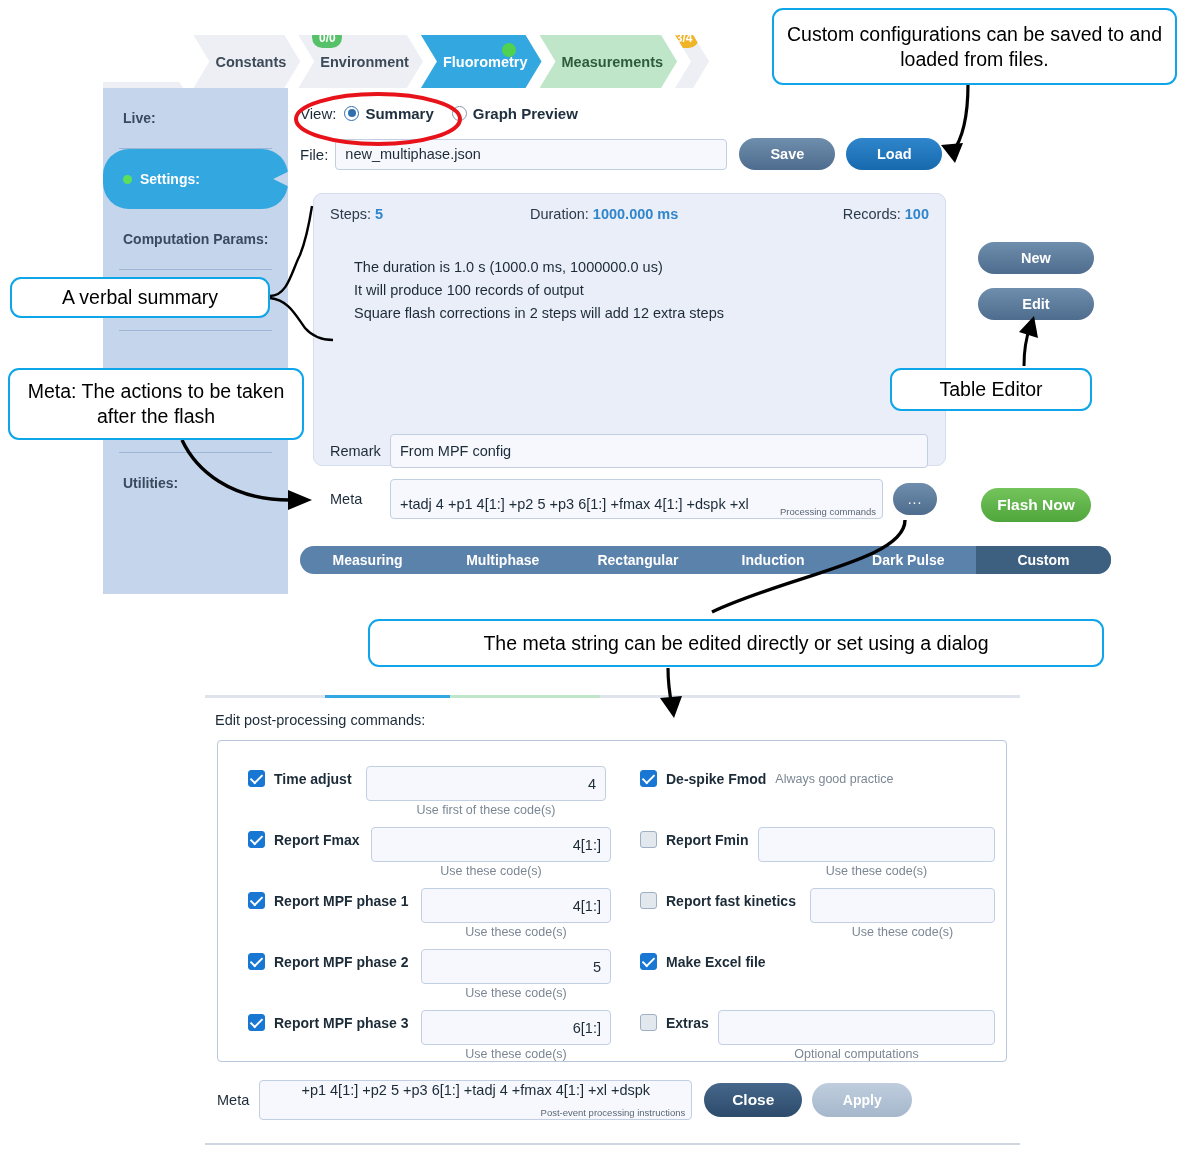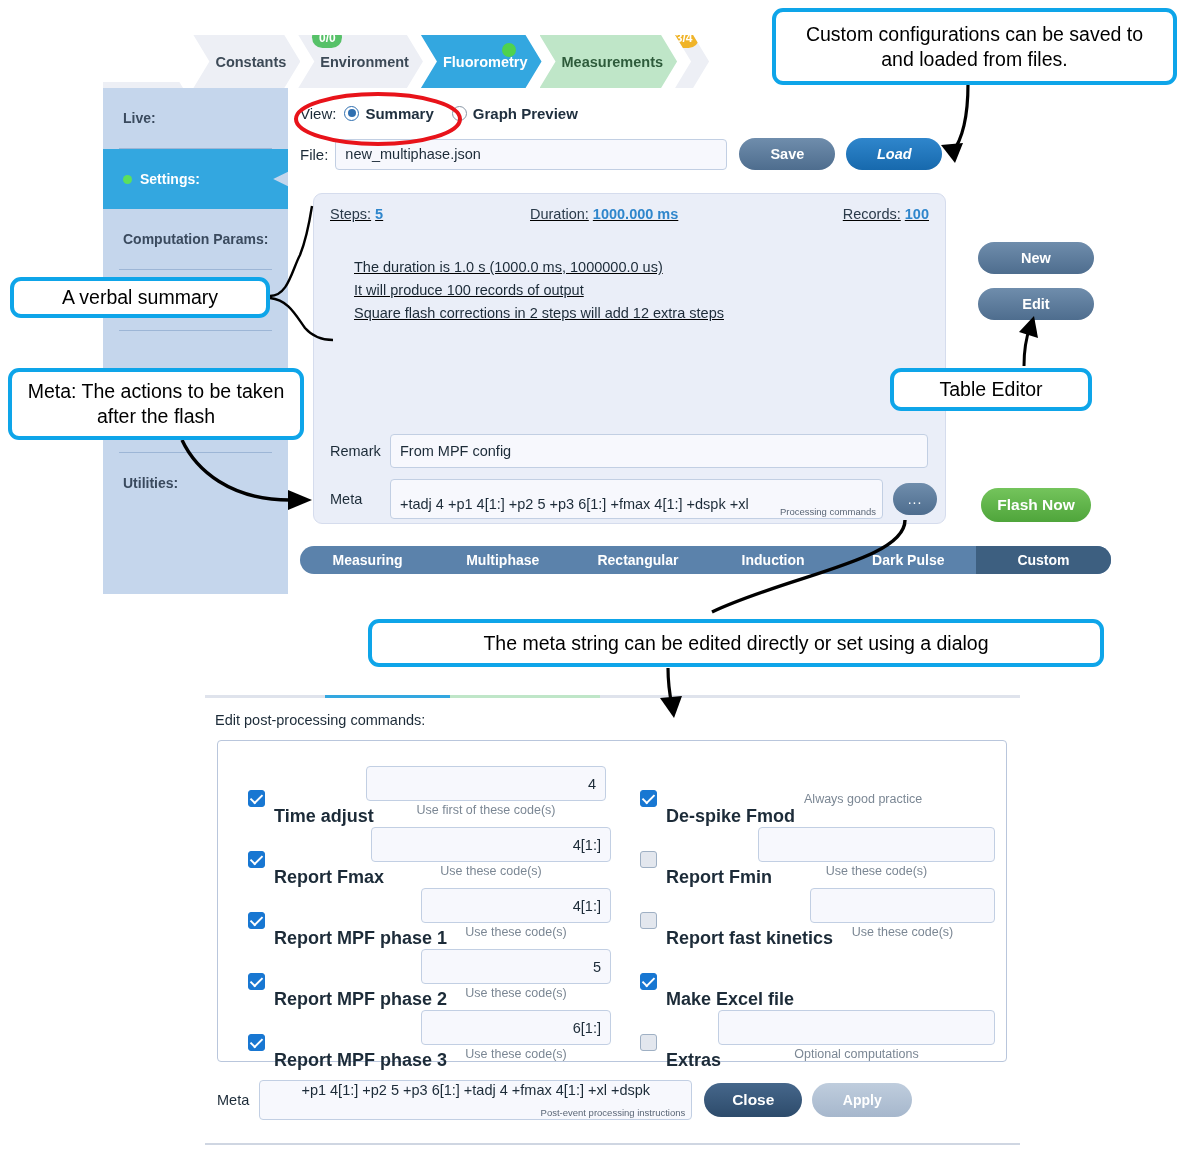--- a/index.html
+++ b/index.html
@@ -73,20 +73,21 @@
   }
   .sb-item {
     position: relative;
     height: 60px;
     display: flex;
     align-items: center;
     padding-left: 20px;
     font-size: 14px;
     font-weight: bold;
     color: #3a4a5e;
+    border-radius: 26px;
   }
   .sb-item.sel {
     background: #33a7e0;
     color: #ffffff;
     clip-path: polygon(0 0, 100% 0, 100% 38%, 92% 50%, 100% 62%, 100% 100%, 0 100%);
   }
   .sb-dot {
     width: 9px; height: 9px;
     border-radius: 50%;
     background: #5ce05c;
@@ -149,26 +150,25 @@
   }
   .btn-steel { background: linear-gradient(180deg,#6f8dac,#4e6d8e); width: 96px; }
   .btn-blue  { background: linear-gradient(180deg,#2f86cc,#1769ad); width: 96px; }
   .btn-green { background: linear-gradient(180deg,#74c45c,#4fa53b); width: 110px; height: 34px; border-radius: 17px; font-size: 15.5px;}
   .btn-sm    { background: linear-gradient(180deg,#6f8dac,#4e6d8e); width: 116px; height: 32px; }
 
   
   #summary-card {
     position: absolute;
     left: 313px; top: 193px;
-    width: 633px; height: 331px;
+    width: 633px; height: 273px;
     background: #eaeef8;
     border: 1px solid #d5dced;
     border-radius: 9px;
     padding: 12px 16px;
-    text-decoration: underline;
   }
   .sumhdr { display: flex; font-size: 14.5px; color: #2a3a4a; }
   .sumhdr .k { font-weight: normal; }
   .sumhdr .v { color: #2f86cc; font-weight: bold; margin-left: 4px; }
   .sum-lines {
     margin-top: 34px;
     margin-left: 24px;
     font-size: 14.5px;
     color: #1c2b38;
     line-height: 23px;
@@ -252,22 +252,22 @@
   .cb.on { background: #1877d2; border-color: #1877d2; }
   .cb.on::after {
     content: "";
     width: 5px; height: 10px;
     border: solid #ffffff;
     border-width: 0 2.4px 2.4px 0;
     transform: rotate(45deg) translate(-1px,-1px);
   }
   .opt { position: absolute; display: flex; align-items: center; }
   .opt .olbl {
-    font-size: 18px; font-weight: bold; color: #1c2b38;
-    margin-left: 9px; white-space: nowrap; margin-top: 36px;
+    font-size: 14px; font-weight: bold; color: #1c2b38;
+    margin-left: 9px; white-space: nowrap;
   }
   .opt .ohint { font-size: 12.5px; color: #7b8794; margin-left: 9px; white-space: nowrap; }
   .vinp {
     background: #f7f8fd; border: 1px solid #c2cfe3; border-radius: 4px;
     height: 35px; display: flex; align-items: center; justify-content: flex-end;
     padding: 0 9px; font-size: 14.5px; color: #1c2b38;
   }
   .undercap {
     position: absolute;
     font-size: 12.5px; color: #7b8794;
@@ -286,21 +286,21 @@
     justify-content: center;
     align-items: flex-start; padding-top: 1px;
   }
   .btn-close { background: linear-gradient(180deg,#46678b,#2d4b6b); width: 98px; height: 34px; border-radius: 17px; margin-left: 12px; font-size:15.5px;}
   .btn-apply { background: linear-gradient(180deg,#bfcddd,#a6b7cc); width: 100px; height: 34px; border-radius: 17px; margin-left: 10px; color:#ffffff; font-size:14px;text-align:right;}
 
   
   .callout {
     position: absolute;
     background: #ffffff;
-    border: 4px solid #0ea5e9;
+    border: 2px solid #0ea5e9;
     border-radius: 11px;
     font-size: 19.5px;
     color: #000000;
     display: flex; align-items: center; justify-content: center;
     text-align: center;
     line-height: 25px;
     padding: 6px 12px;
     z-index: 40;
   }
   svg.anno { position: absolute; left: 0; top: 0; width: 1185px; height: 1158px; pointer-events: none; z-index: 35; }
@@ -369,21 +369,21 @@
       <span class="radio on"></span>
       <span class="rtext">Summary</span>
       <span class="radio"></span>
       <span class="rtext">Graph Preview</span>
     </div>
 
     <div class="filerow">
       <span class="flabel">File:</span>
       <div class="inp" id="file-input">new_multiphase.json</div>
       <div class="btn btn-steel" style="margin-left:12px;">Save</div>
-      <div class="btn btn-blue" style="margin-left:11px;font-style:italic;">Load</div>
+      <div class="btn btn-blue" style="margin-left:11px;">Load</div>
     </div>
   </div>
 
   <div id="summary-card">
     <div class="sumhdr">
       <div style="width:200px;">
         <span class="k">Steps:</span><span class="v">5</span>
       </div>
       <div style="width:260px;">
         <span class="k">Duration:</span><span class="v">1000.000 ms</span>

